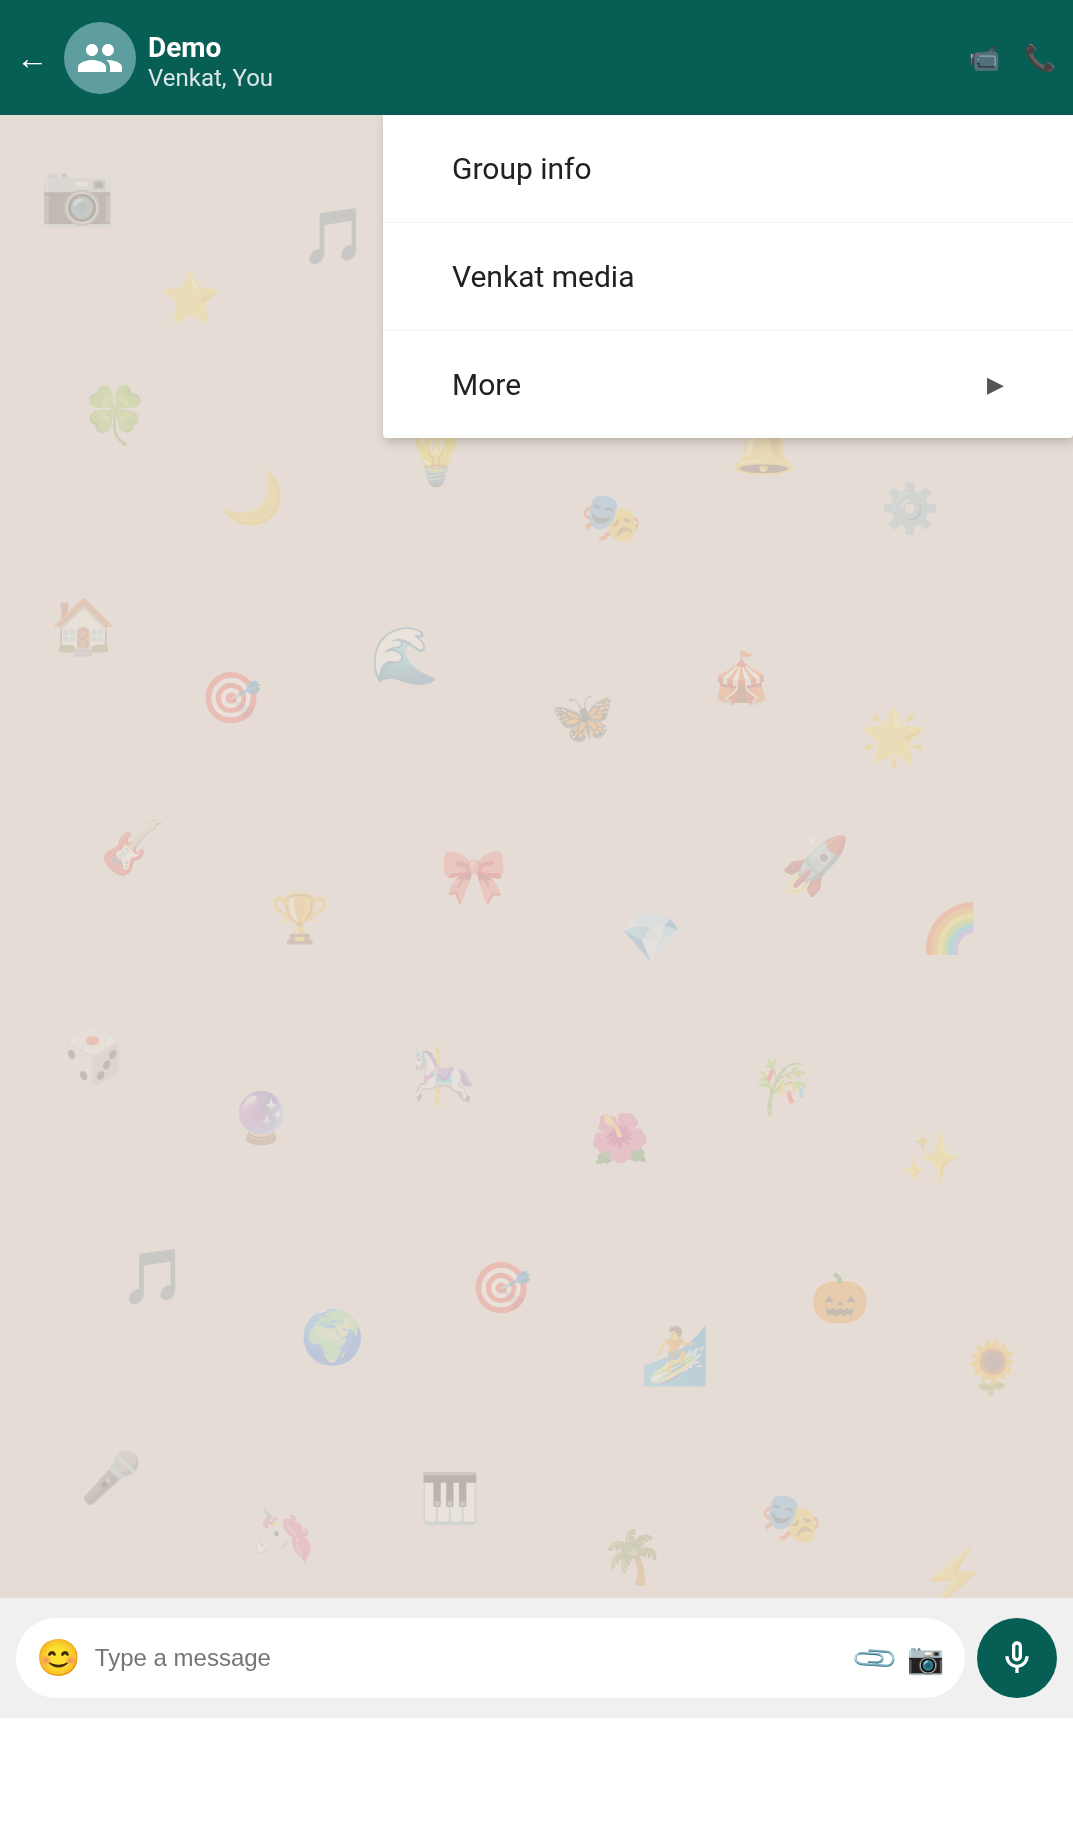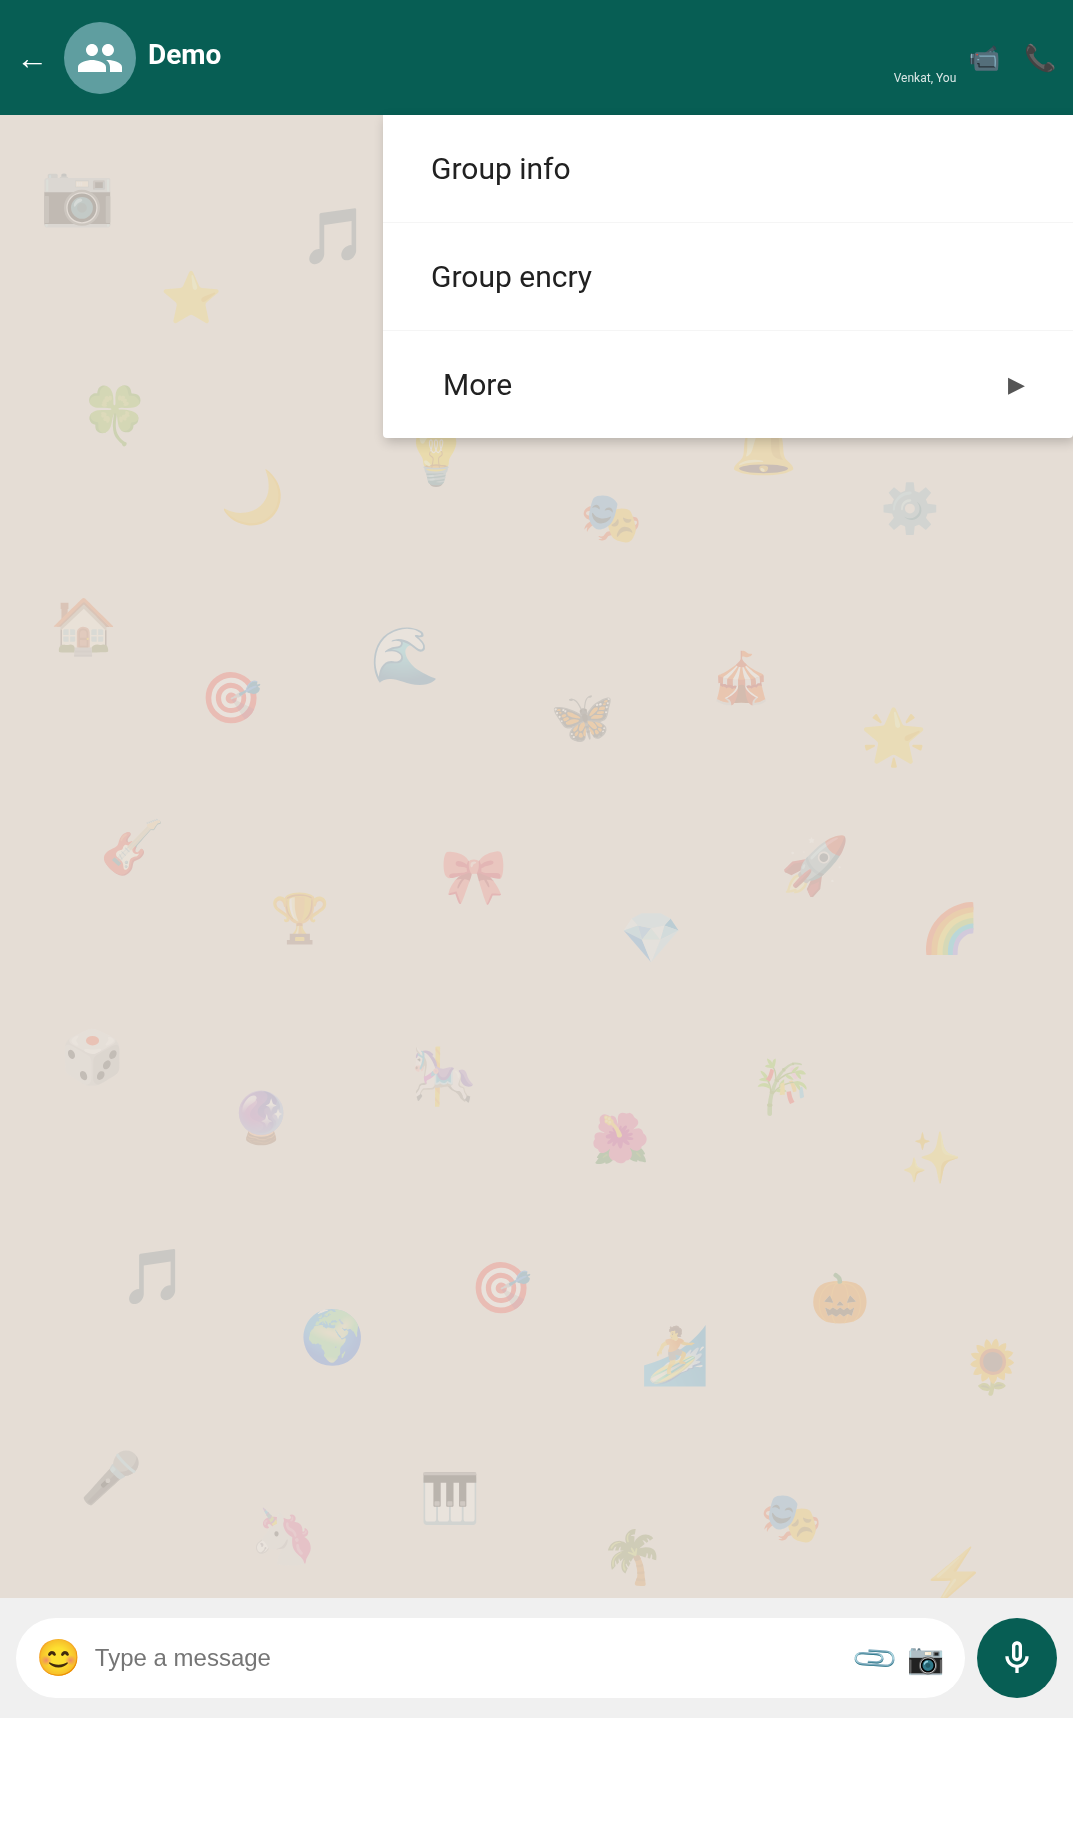--- a/index.html
+++ b/index.html
@@ -47,22 +47,21 @@
       margin-top: 8px;
     }
     .header-name {
       color: white;
       font-size: 28px;
       font-weight: bold;
       line-height: 1.2;
     }
     .header-subtitle {
       color: rgba(255,255,255,0.85);
-      font-size: 12px;
-      text-align: right;
+      font-size: 24px;
     }
     .header-icons {
       display: flex;
       gap: 24px;
       color: white;
     }
     .header-icon {
       font-size: 26px;
       cursor: pointer;
     }
@@ -177,32 +176,31 @@
       position: absolute;
       top: 0;
       right: 0;
       width: 690px;
       background: white;
       z-index: 100;
       border-radius: 0 0 4px 4px;
       box-shadow: 2px 4px 12px rgba(0,0,0,0.2);
     }
     .dropdown-item {
-      padding: 36px 48px;
+      padding: 36px 69px;
       font-size: 30px;
       color: #212121;
       cursor: pointer;
       display: flex;
       align-items: center;
       justify-content: space-between;
       border-bottom: 1px solid rgba(0,0,0,0.04);
     }
     .dropdown-item:last-child {
       border-bottom: none;
-      margin-left: 12px;
     }
     .chevron-right {
       font-size: 22px;
       color: #555;
     }
 
     
     .doodle-container {
       position: absolute;
       inset: 0;
@@ -295,21 +293,21 @@
     <div class="msg-bubble">
       <span>You creat...</span>
     </div>
   </div>
 
   <div class="dropdown-menu">
     <div class="dropdown-item">
       <span>Group info</span>
     </div>
     <div class="dropdown-item">
-      <span>Group encry</span>
+      <span>Venkat media</span>
     </div>
     <div class="dropdown-item">
       <span>More</span>
       <span class="chevron-right">▶</span>
     </div>
   </div>
 
   <div class="input-bar" style="position:absolute;bottom:0;left:0;right:0;">
     <div class="input-wrapper">
       <span class="emoji-btn">😊</span>

